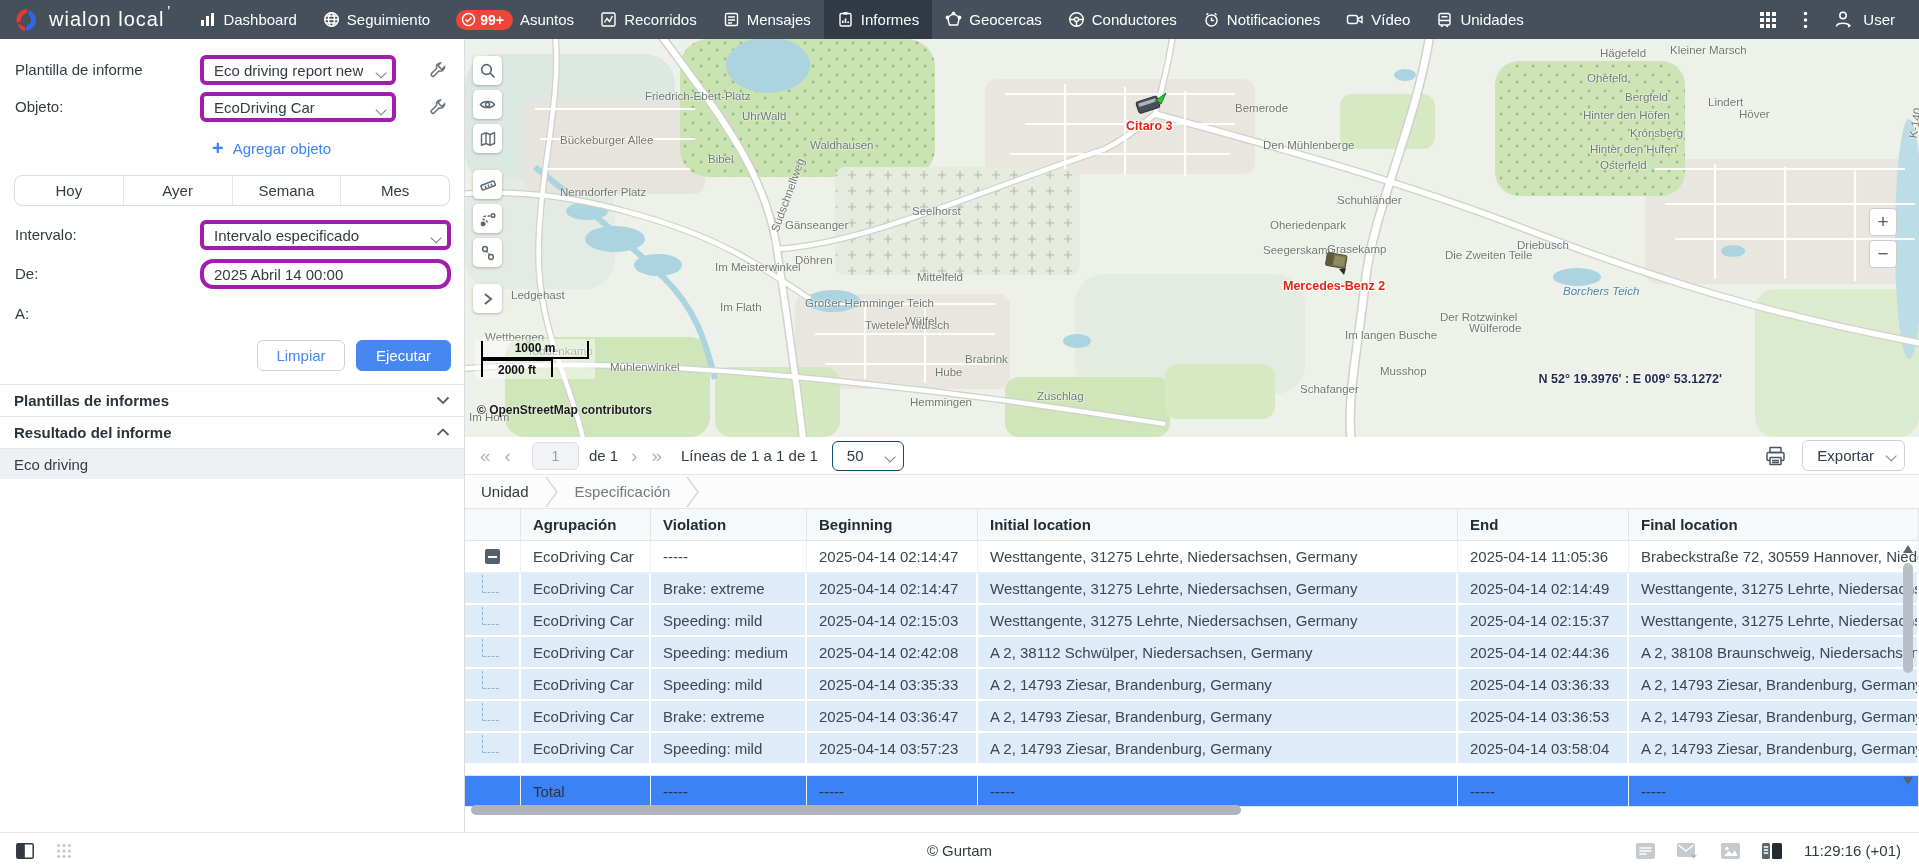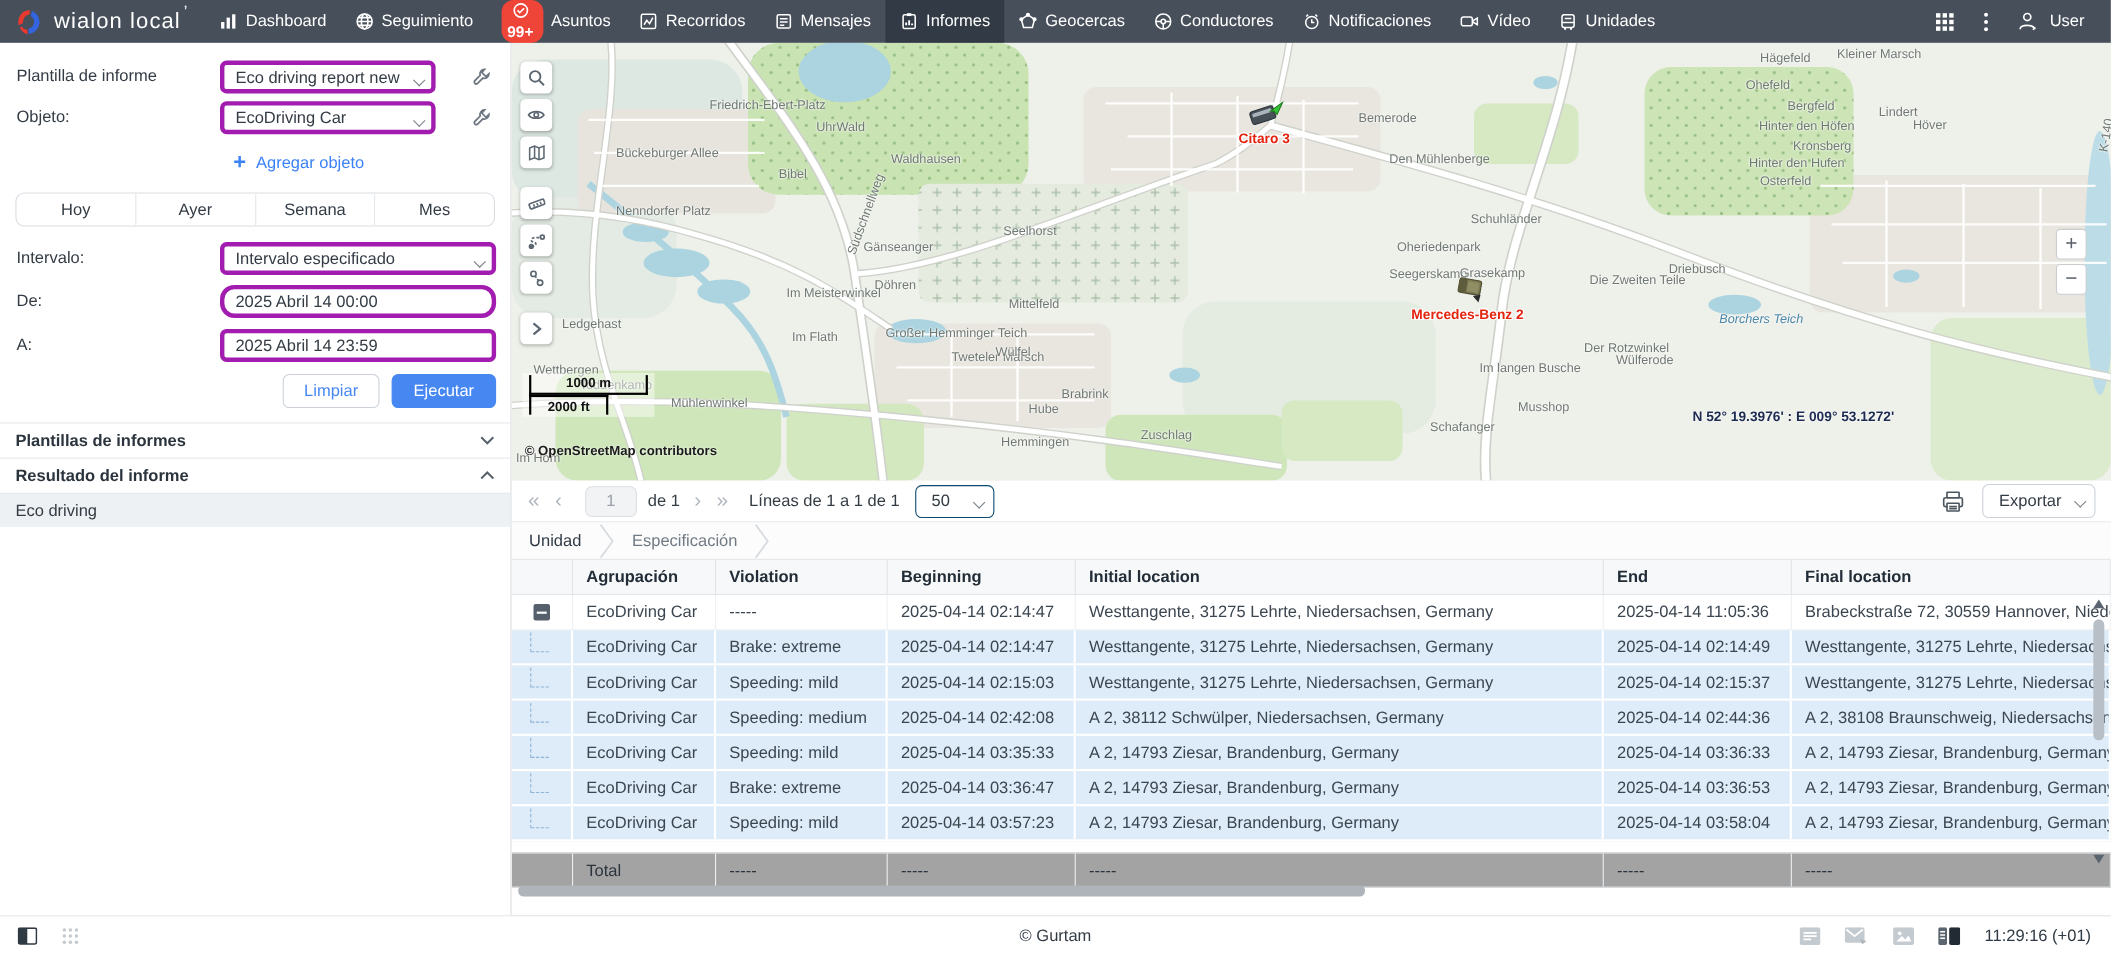--- a/index.html
+++ b/index.html
@@ -12,21 +12,21 @@
     display:flex; align-items:center; color:#fff; }
   .logo { display:flex; align-items:center; gap:9px; padding:0 22px 0 14px; }
   .logo-text { font-size:20px; letter-spacing:1px; font-weight:500; position:relative; }
   .logo-text:after { content:"\2019"; position:absolute; top:-6px; right:-7px; font-size:15px; }
   .nav { display:flex; align-items:stretch; height:39px; }
   .nav-item { display:flex; align-items:center; gap:7px; padding:0 13px; font-size:15px;
     cursor:pointer; white-space:nowrap; }
   .nav-item.active { background:#323a45; }
   .nav-item svg { flex:0 0 auto; }
   .nav-badge { display:flex; align-items:center; gap:4px; background:#ef4438; border-radius:11px;
-    padding:2px 9px 2px 5px; font-size:14px; font-weight:bold;flex-direction:column; }
+    padding:2px 9px 2px 5px; font-size:14px; font-weight:bold; }
   .topbar-right { margin-left:auto; display:flex; align-items:center; gap:26px; padding-right:24px; }
   .tb-icon { cursor:pointer; display:flex; align-items:center; }
   .user-box { display:flex; align-items:center; gap:10px; font-size:15px; cursor:pointer; }
 
   
   .left-panel { position:absolute; left:0; top:39px; width:465px; bottom:36px; background:#fff;
     border-right:1px solid #d9dde1; z-index:5; }
   .fl { position:absolute; left:15px; font-size:15px; color:#333b44; }
   .sel, .inp { position:absolute; height:30px; border:4px solid #a21caf; border-radius:6px;
     background:#fff; font-size:15px; color:#333b44; display:flex; align-items:center;
@@ -116,21 +116,21 @@
   .trow { height:32px; color:#3c4650; }
   .trow.white { background:#fff; border-bottom:1px solid #eef1f3; }
   .trow.white .cell { border-right:1px solid #edf0f2; }
   .trow.blue { background:#ddecf8; border-bottom:2px solid #fff; }
   .trow.blue .cell { border-right:2px solid #fff; }
   .icon-cell { justify-content:center; padding:0; }
   .collapse-box { width:15px; height:15px; background:#55606c; border-radius:2px; position:relative; cursor:pointer; }
   .collapse-box:after { content:""; position:absolute; left:3px; top:6.5px; width:9px; height:2px; background:#fff; }
   .branch { width:20px; height:18px; border-left:1px dashed #8fb3d6; position:relative; margin-top:-8px; }
   .branch:after { content:""; position:absolute; left:0; bottom:0; width:16px; border-top:1px dashed #8fb3d6; }
-  .total-row { height:32px; background:#a3a3a3; border-top:1px solid #e2e5e8; border-bottom:1px solid #e2e5e8;
+  .total-row { height:32px; background:#3b82f6; border-top:1px solid #e2e5e8; border-bottom:1px solid #e2e5e8;
     color:#2b343d; margin-top:10px; }
   .total-row .cell { border-right:1px solid #eceff1; }
   .vscroll { position:absolute; right:4px; top:36px; width:13px; height:240px; }
   .vscroll .up, .vscroll .down { position:absolute; left:1px; width:0; height:0;
     border-left:5.5px solid transparent; border-right:5.5px solid transparent; }
   .vscroll .up { top:0; border-bottom:8px solid #5a6470; }
   .vscroll .down { bottom:0; border-top:8px solid #5a6470; }
   .vscroll .thumb { position:absolute; left:1px; top:18px; width:10px; height:110px; background:#b9bfc6; border-radius:5px; }
   .hscroll { position:absolute; left:0; right:0; top:296px; height:11px; }
   .hscroll .thumb { position:absolute; left:6px; width:770px; height:10px; background:#aeb4ba; border-radius:5px; cursor:pointer; }
@@ -313,23 +313,20 @@
     <div class="sel" style="left:200px; top:181px; width:251px;">
       <span>Intervalo especificado</span>
     </div>
 
     <span class="fl" style="top:226px;">De:</span>
     <div class="inp" style="left:200px; top:220px; width:251px;border-radius:13px;">
       <span>2025 Abril 14 00:00</span>
     </div>
 
     <span class="fl" style="top:266px;">A:</span>
-    <div class="inp" style="left:200px; top:260px; width:251px;">
-      <span>2025 Abril 14 23:59</span>
-    </div>
 
     <div class="btn btn-clear">Limpiar</div>
     <div class="btn btn-exec">Ejecutar</div>
 
     <div class="section" style="top:345px;">
       <span>Plantillas de informes</span>
       <svg class="chev" width="14" height="9" viewBox="0 0 14 9" fill="none" stroke="currentColor" stroke-width="1.8">
           <path d="M1.5 1.5 L7 7 L12.5 1.5"></path>
         </svg>
     </div>
@@ -458,21 +455,21 @@
         <span class="map-label water" style="left: 1098px; top: 246px;">Borchers Teich</span>
         <span class="map-label" style="left: 975px; top: 272px;">Der Rotzwinkel</span>
         <span class="map-label" style="left: 880px; top: 290px;">Im langen Busche</span>
         <span class="map-label" style="left: 1004px; top: 283px;">Wülferode</span>
         <span class="map-label" style="left: 915px; top: 326px;">Musshop</span>
         <span class="map-label" style="left: 835px; top: 344px;">Schafanger</span>
         <span class="map-label" style="left: 1135px; top: 8px;">Hägefeld</span>
         <span class="map-label" style="left: 1205px; top: 5px;">Kleiner Marsch</span>
         <span class="map-label" style="left: 1122px; top: 33px;">Ohefeld</span>
         <span class="map-label" style="left: 1160px; top: 52px;">Bergfeld</span>
-        <span class="map-label" style="left: 1118px; top: 70px; margin-left: 16px;">Hinter den Höfen</span>
+        <span class="map-label" style="left: 1118px; top: 70px;">Hinter den Höfen</span>
         <span class="map-label" style="left: 1165px; top: 88px;">Kronsberg</span>
         <span class="map-label" style="left: 1125px; top: 104px;">Hinter den Hufen</span>
         <span class="map-label" style="left: 1135px; top: 120px;">Osterfeld</span>
         <span class="map-label" style="left: 1243px; top: 57px;">Lindert</span>
         <span class="map-label" style="left: 1274px; top: 69px;">Höver</span>
         <span class="map-label" style="left: 1435px; top: 78px; transform: rotate(-80deg);">K-140</span>
         <span class="map-label" style="left: 4px; top: 372px;">Im Hom</span>
       </div>
 
     <div class="marker" style="left:668px; top:52px;">

